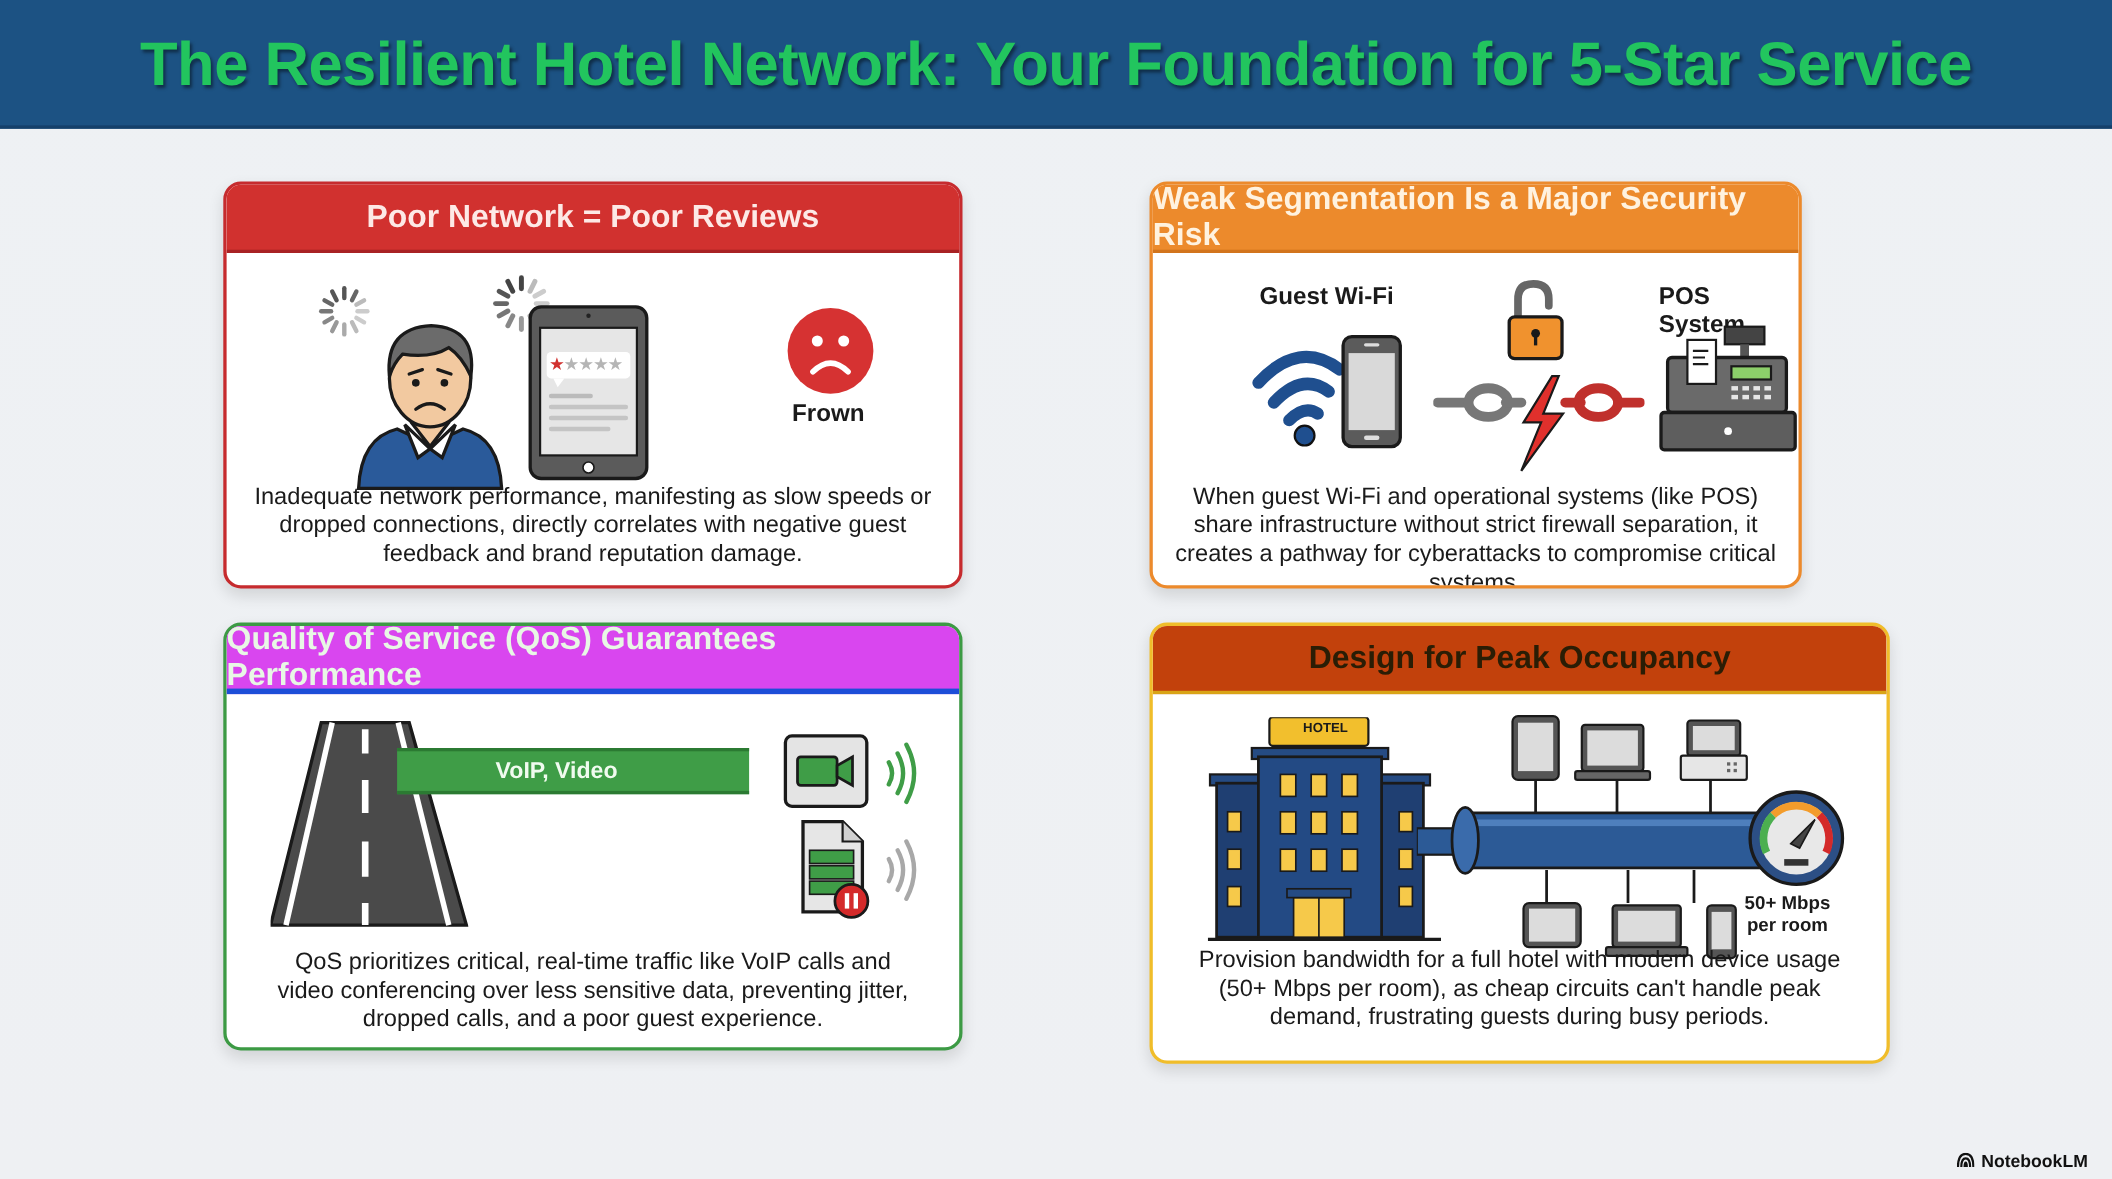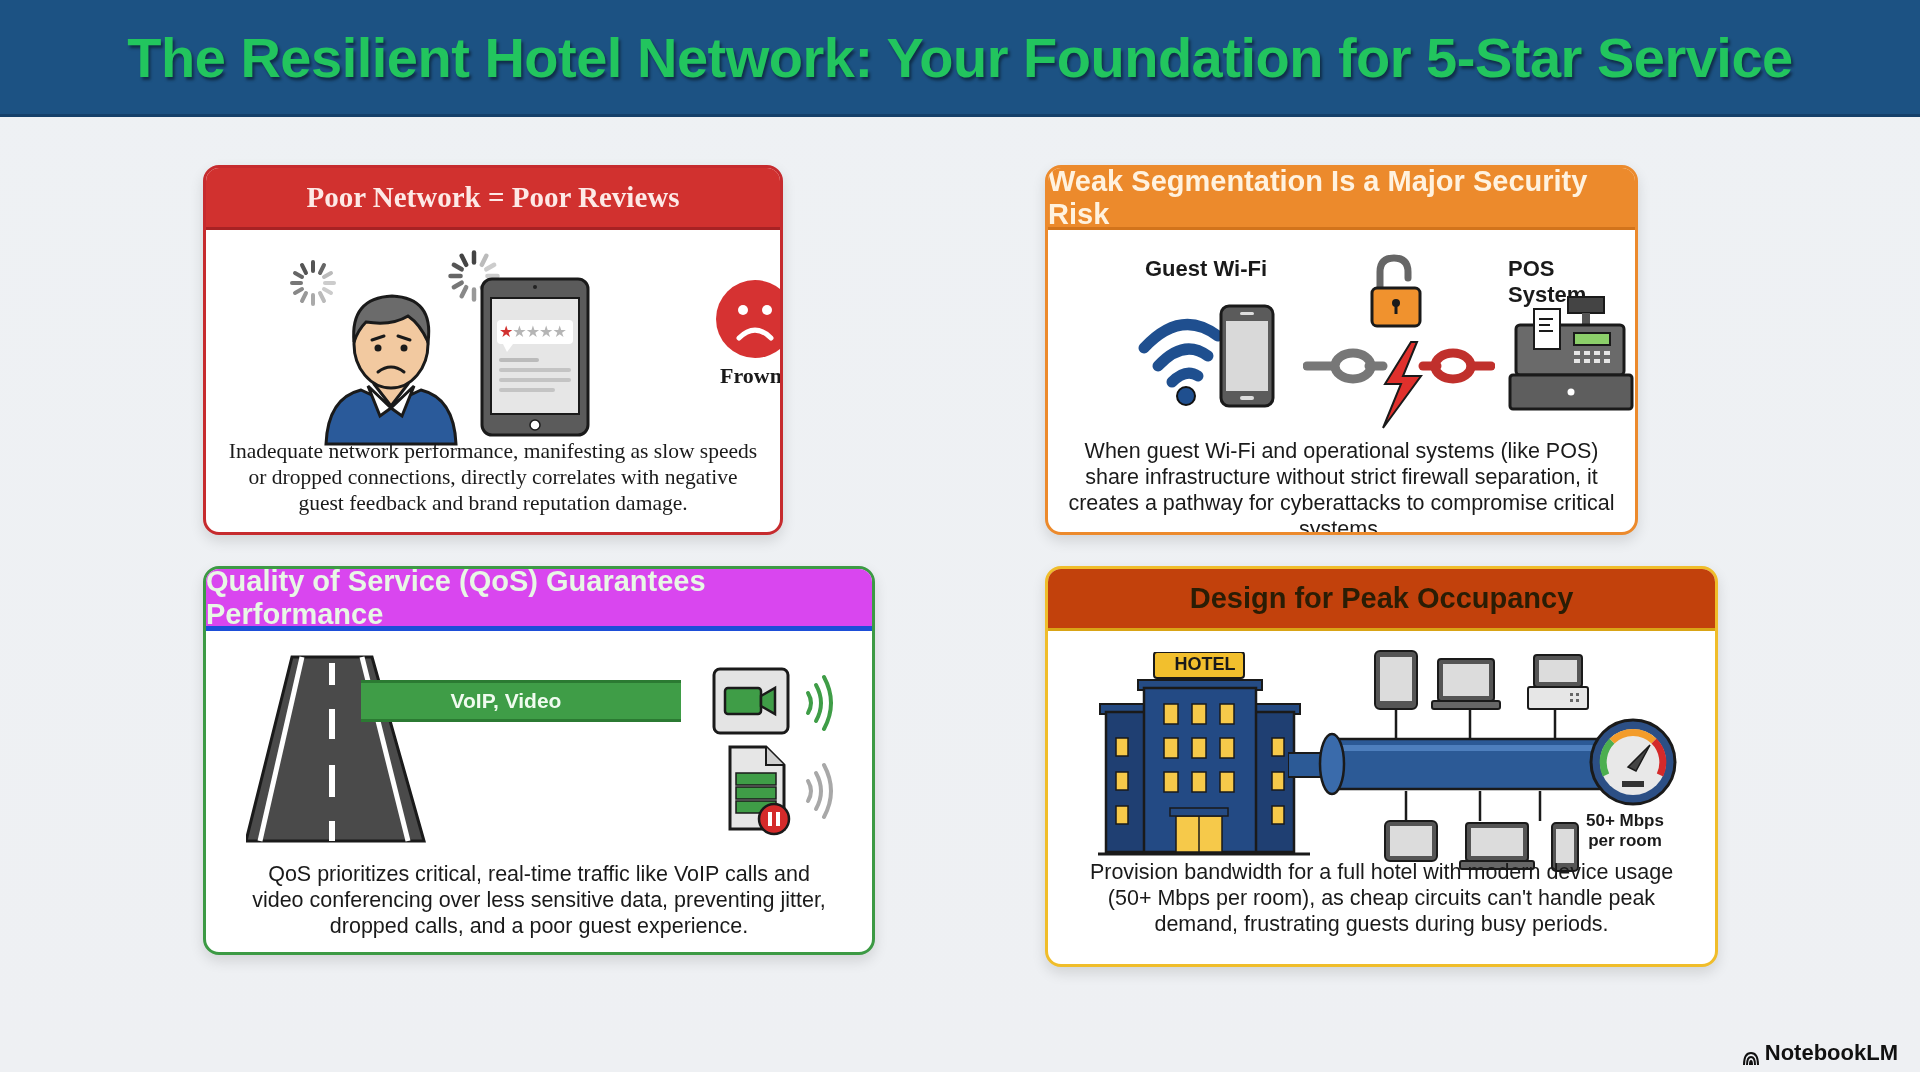--- a/index.html
+++ b/index.html
@@ -28,32 +28,32 @@
     height: 62px; display: flex; align-items: center; justify-content: center;
     font-size: 29px; font-weight: bold;
   }
   .card-desc {
     position: absolute; left: 0; right: 0; text-align: center;
     font-size: 21.5px; line-height: 26px; color: #1a1a1a;
   }
   .ill { position: absolute; }
   .lbl { position: absolute; font-size: 22px; font-weight: bold; color: #1a1a1a; }
 
-  #card-reviews { left: 203px; top: 165px; width: 580px; height: 370px; border-color: #c62b2e; font-family: Liberation Serif, serif; }
+  #card-reviews { left: 203px; top: 165px; width: 672px; height: 370px; border-color: #c62b2e; }
   #card-reviews .card-head { background: #d1312f; color: #fde9e6; border-bottom: 3px solid #a82224; }
   #card-security { left: 1045px; top: 165px; width: 593px; height: 370px; border-color: #ec8a2c; }
   #card-security .card-head { background: #ec8a2c; color: #fff2df; border-bottom: 3px solid #d2741c; }
   #card-qos { left: 203px; top: 566px; width: 672px; height: 389px; border-color: #3c9a44; }
   #card-qos .card-head { background: #d946ef; color: #e8f7e5; border-bottom: 5px solid #1d4ed8; }
   #card-peak { left: 1045px; top: 566px; width: 673px; height: 401px; border-color: #f0bd2a; }
   #card-peak .card-head { background: #c2410c; color: #2a1d05; border-bottom: 3px solid #d9a416; }
 
   .watermark {
-    position: absolute; right: 22px; bottom: 6px; display: flex; align-items: flex-end; gap: 6px;
-    font-size: 22px; color: #111; font-weight: bold;
+    position: absolute; right: 22px; bottom: 6px; display: flex; align-items: flex-start; gap: 6px;
+    font-size: 16px; color: #111; font-weight: bold;
   }
 </style>
 </head>
 <body>
 
 <div class="banner">
   <h1>The Resilient Hotel Network: Your Foundation for 5-Star Service</h1>
 </div>
 
 <div class="card" id="card-reviews">
@@ -280,21 +280,21 @@
           <rect x="18" y="154" width="12" height="18"></rect>
         <rect x="174" y="86" width="12" height="18"></rect>
           <rect x="174" y="120" width="12" height="18"></rect>
           <rect x="174" y="154" width="12" height="18"></rect>
         <rect x="78" y="164" width="46" height="36"></rect>
       </g>
       <rect x="72" y="156" width="58" height="8" fill="#254b83" stroke="#1a1a1a" stroke-width="1.5"></rect>
       <line x1="101" y1="164" x2="101" y2="200" stroke="#1a1a1a" stroke-width="1.5"></line>
       <line x1="0" y1="202" x2="212" y2="202" stroke="#1a1a1a" stroke-width="3"></line>
     </svg>
-    <div style="position:absolute;left:56px;top:2px;width:102px;text-align:center;font-size:18px;font-weight:bold;color:#1a1a1a">HOTEL</div>
+    <div style="position:absolute;left:56px;top:2px;width:102px;text-align:center;font-size:12px;font-weight:bold;color:#1a1a1a">HOTEL</div>
   </div>
 
   <svg class="ill" style="left:240px;top:160px" width="340" height="70" viewBox="0 0 340 70">
     <rect x="0" y="24" width="44" height="24" fill="#2c5a96" stroke="#1a1a1a" stroke-width="2"></rect>
     <rect x="40" y="10" width="300" height="50" fill="#2c5a96" stroke="#1a1a1a" stroke-width="2.5"></rect>
     <rect x="40" y="16" width="300" height="6" fill="#4e7fbd"></rect>
     <ellipse cx="44" cy="35" rx="12" ry="30" fill="#3a6bab" stroke="#1a1a1a" stroke-width="2.5"></ellipse>
   </svg>
 
   <svg class="ill" style="left:540px;top:148px" width="90" height="90" viewBox="0 0 90 90">

